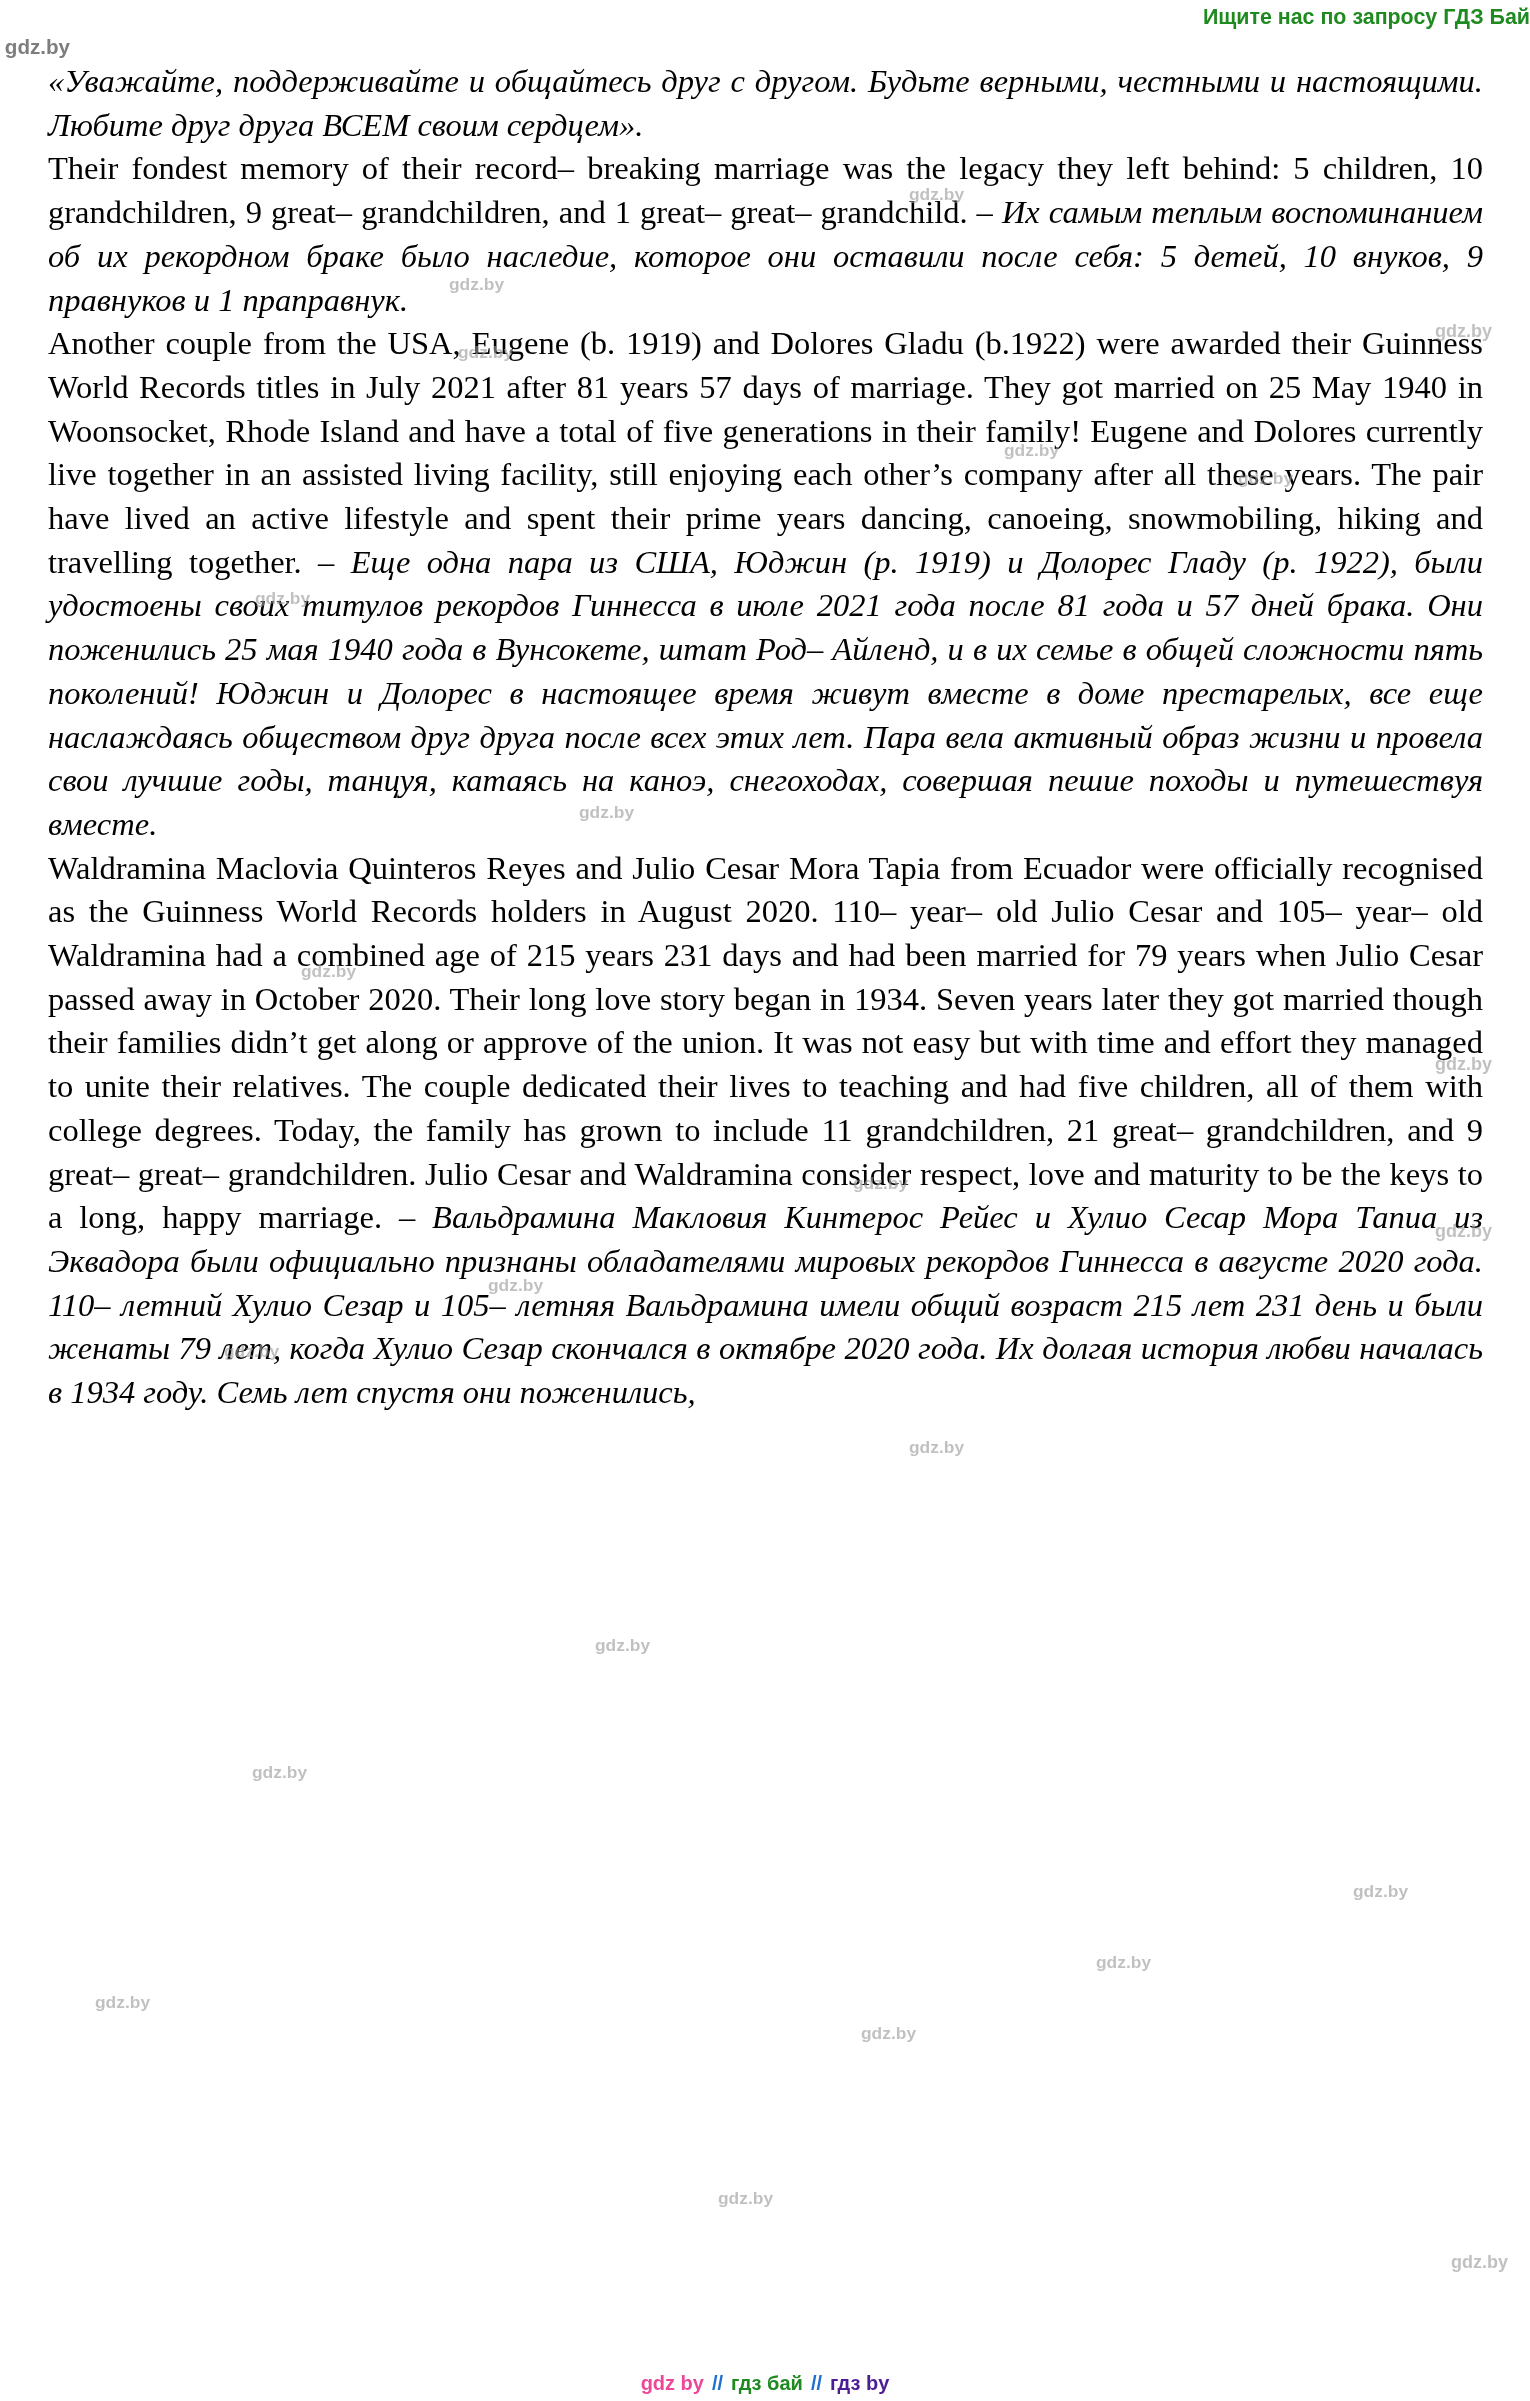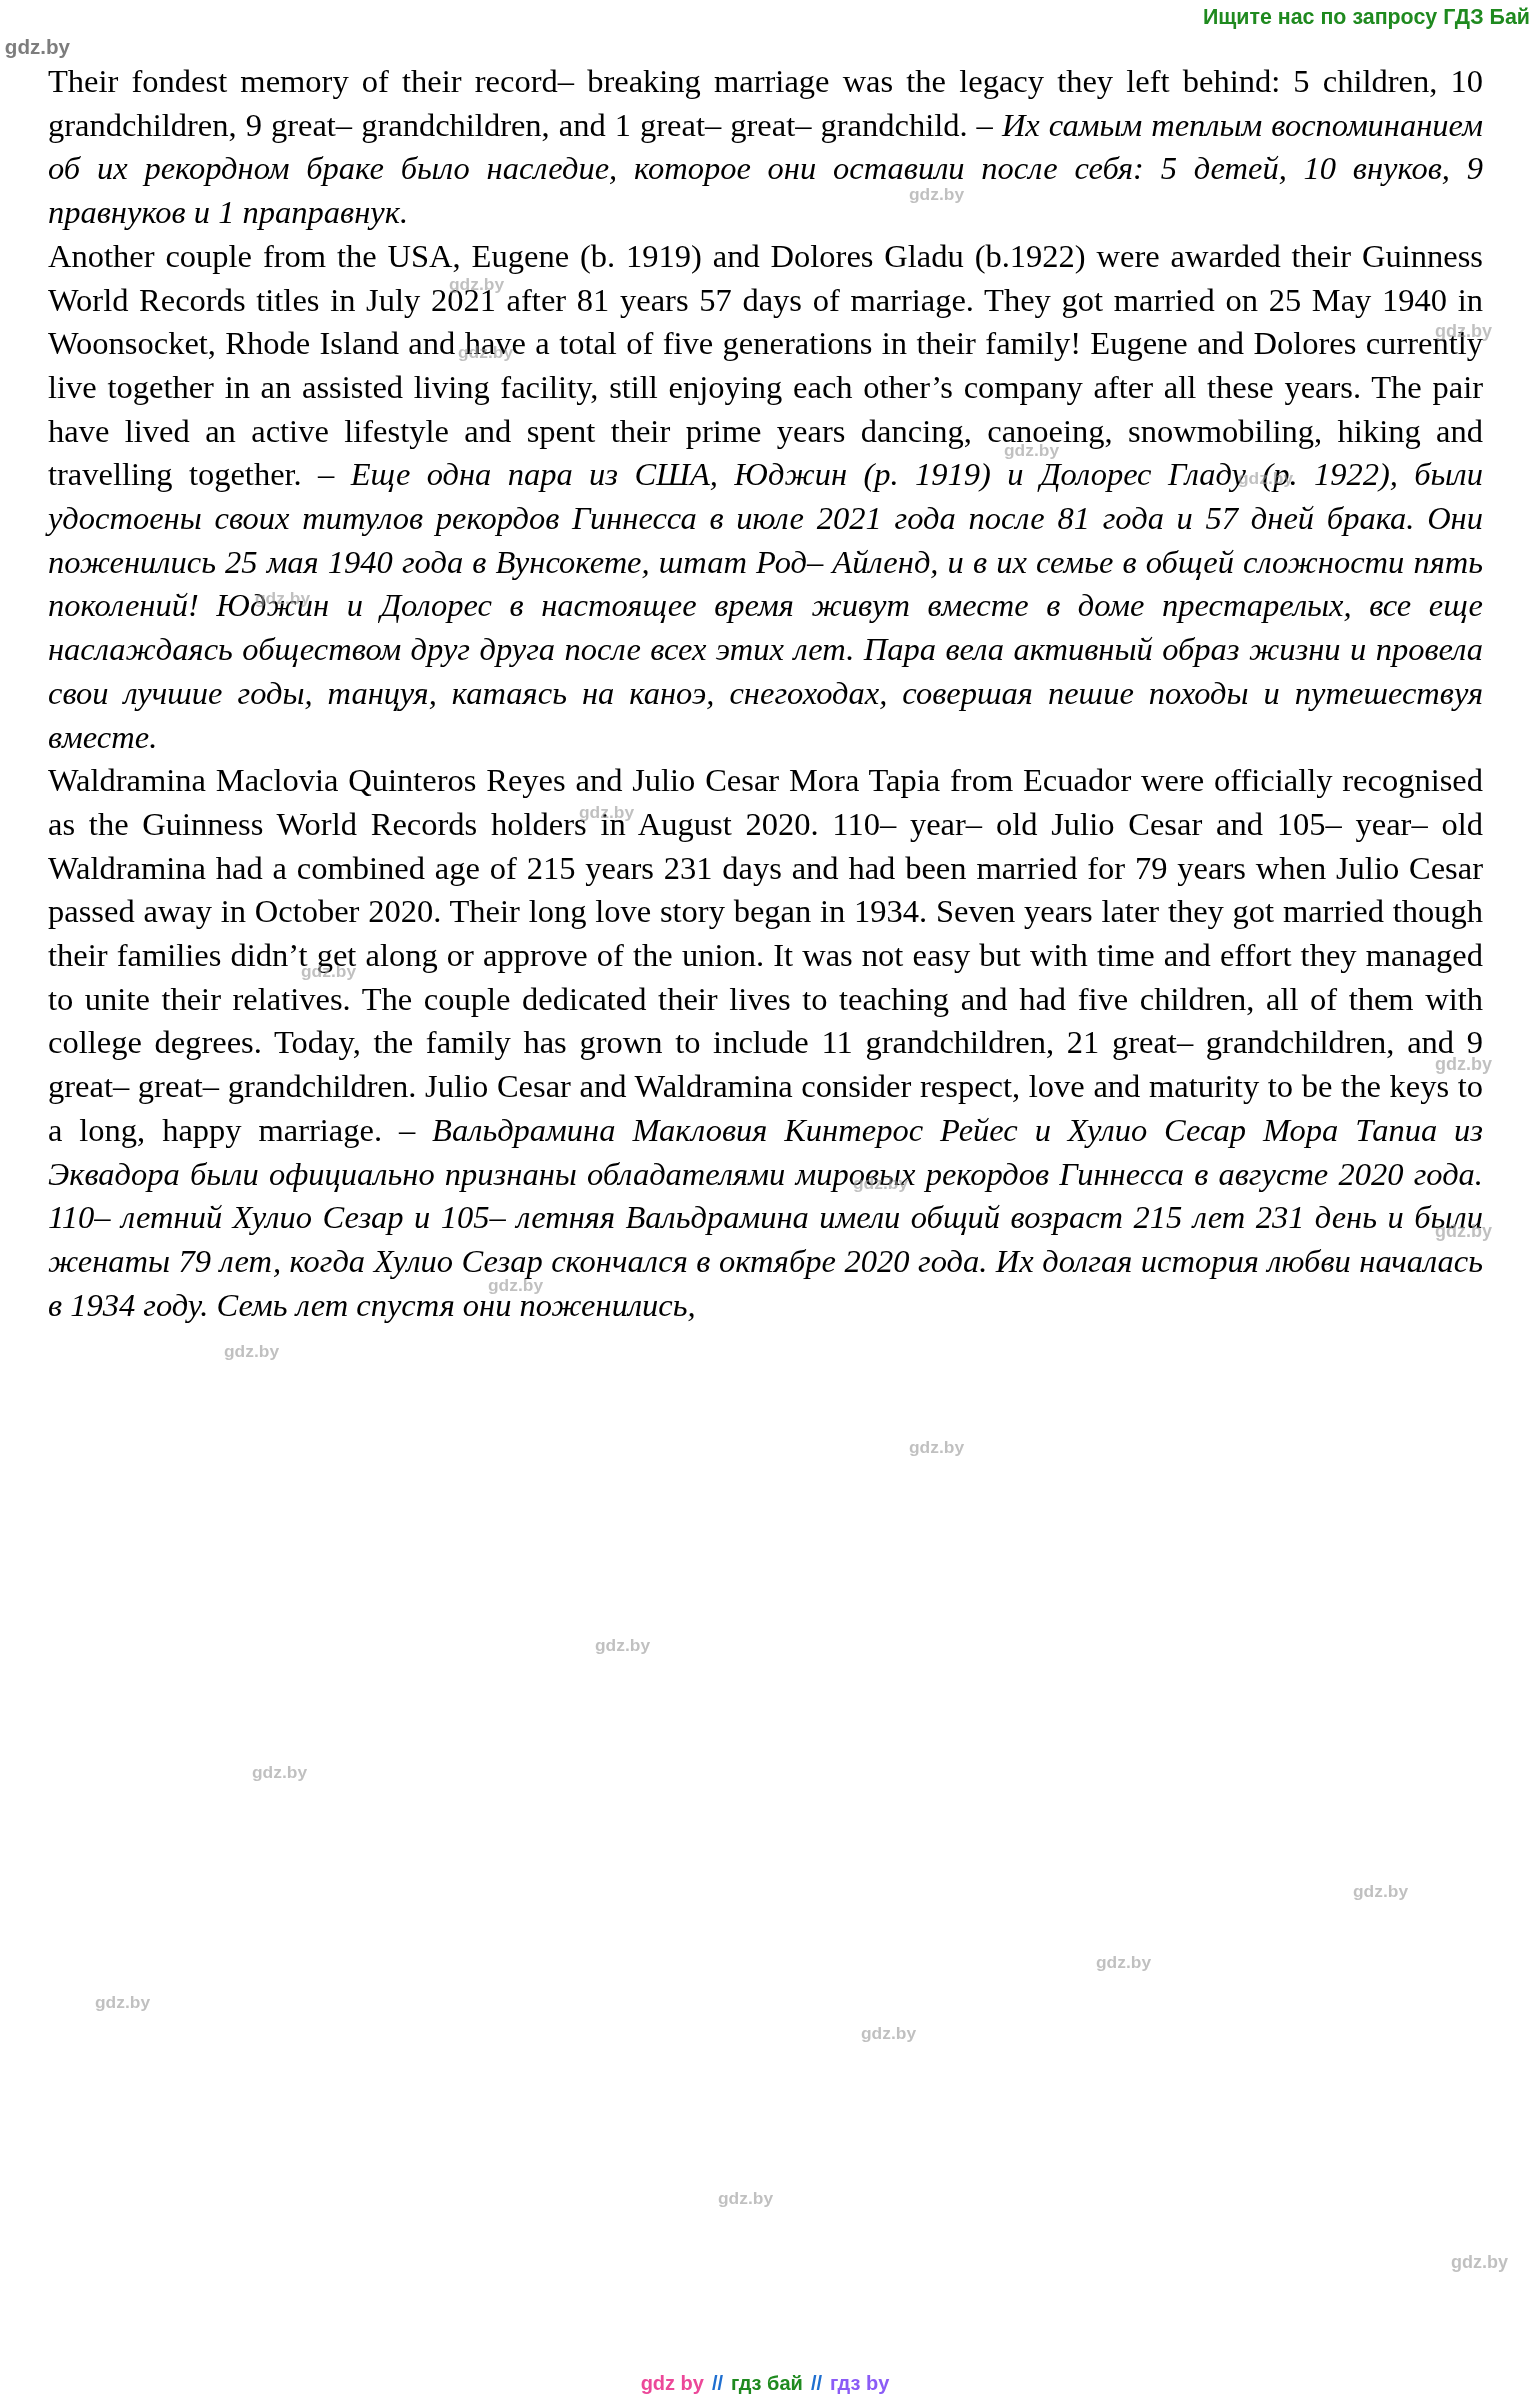--- a/index.html
+++ b/index.html
@@ -80,30 +80,31 @@
     width: 100%;
     text-align: center;
     font-family: "Liberation Sans", sans-serif;
     font-weight: bold;
     font-size: 20px;
     z-index: 7;
   }
   .footer .f1 { color: #ec4899; }
   .footer .sep { color: #1f6fd0; padding: 0 8px; }
   .footer .f2 { color: #1f8a1f; text-align: right; }
-  .footer .f3 { color: #8b5cf6; }
+  .footer .f3 { color: #4c1d95; }
 </style>
 </head>
 <body>
 
 <div class="top-banner">Ищите нас по запросу ГДЗ Бай</div>
 <div class="corner-wm">gdz.by</div>
 
 <div class="page">
 
+  <p class="para ital">«Уважайте, поддерживайте и общайтесь друг с другом. Будьте верными, честными и настоящими. Любите друг друга ВСЕМ своим сердцем».</p>
 
   <p class="para">
     <span class="rom-run">Their fondest memory of their record– breaking marriage was the legacy they left behind: 5 children, 10 grandchildren, 9 great– grandchildren, and 1 great– great– grandchild. –</span><span class="ital-run"> Их самым теплым воспоминанием об их рекордном браке было наследие, которое они оставили после себя: 5 детей, 10 внуков, 9 правнуков и 1 праправнук.</span>
   </p>
 
   <p class="para">
     <span class="rom-run">Another couple from the USA, Eugene (b. 1919) and Dolores Gladu (b.1922) were awarded their Guinness World Records titles in July 2021 after 81 years 57 days of marriage. They got married on 25 May 1940 in Woonsocket, Rhode Island and have a total of five generations in their family! Eugene and Dolores currently live together in an assisted living facility, still enjoying each other’s company after all these years. The pair have lived an active lifestyle and spent their prime years dancing, canoeing, snowmobiling, hiking and travelling together. –</span><span class="ital-run"> Еще одна пара из США, Юджин (р. 1919) и Долорес Гладу (р. 1922), были удостоены своих титулов рекордов Гиннесса в июле 2021 года после 81 года и 57 дней брака. Они поженились 25 мая 1940 года в Вунсокете, штат Род– Айленд, и в их семье в общей сложности пять поколений! Юджин и Долорес в настоящее время живут вместе в доме престарелых, все еще наслаждаясь обществом друг друга после всех этих лет. Пара вела активный образ жизни и провела свои лучшие годы, танцуя, катаясь на каноэ, снегоходах, совершая пешие походы и путешествуя вместе.</span>
   </p>
 
   <p class="para">

